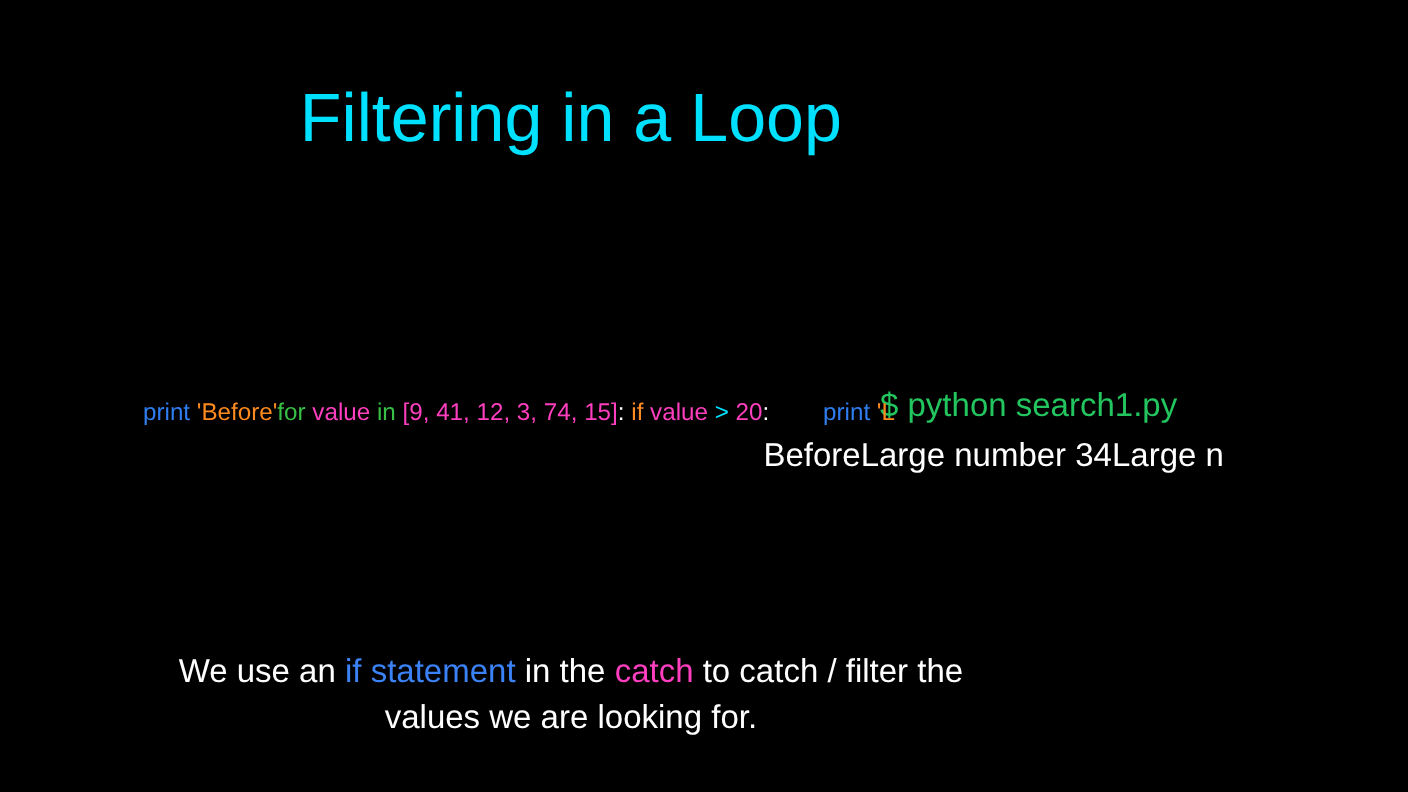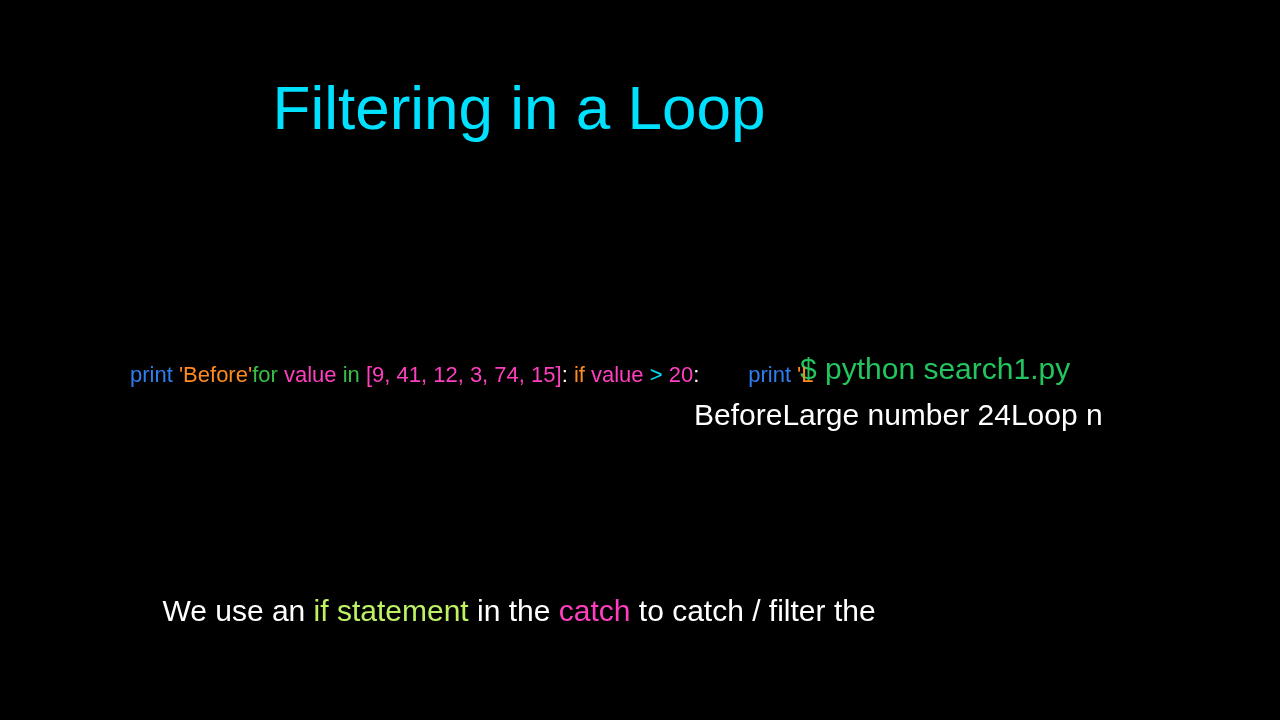--- a/index.html
+++ b/index.html
@@ -53,38 +53,39 @@
     .body-text {
       position: absolute;
       left: 0; right: 0;
       text-align: center;
       font-size: 30px;
       color: #fff;
       line-height: 1.4;
     }
     .body-text.line1 { top: 590px; }
     .body-text.line2 { top: 632px; }
-    .kw-if   { color: #bef264; }
+    .kw-if   { color: #3b82f6; }
     .kw-loop { color: #ff3fbf; }
     .last-print .c-blue { color: #2f7ef0; }
   </style>
 </head>
 <body>
 
 <div class="slide">
 
   <div class="title">Filtering in a Loop</div>
 
   <div class="terminal-cmd">$ python search1.py</div>
 
   <div class="code-area">
     <span class="c-blue">print</span><span class="c-orange"> 'Before'</span><span class="c-green">for </span><span class="c-magenta">value </span><span class="c-green">in </span><span class="c-magenta">[</span><span class="c-magenta">9, 41, 12, 3, 74, 15</span><span class="c-magenta">]</span><span class="c-white">: </span><span class="c-orange">    if </span><span class="c-magenta">value </span><span class="c-cyan">&gt; </span><span class="c-magenta">20</span><span class="c-white">:</span><span class="last-print">&nbsp;&nbsp;&nbsp;&nbsp;&nbsp;&nbsp;&nbsp;&nbsp;<span class="c-blue">print</span></span><span class="c-orange"> 'L</span>
   </div>
 
   <div class="terminal-out">
-    <span>Before</span><span>Large number 24</span><span>Loop n</span>
+    <span>Before</span><span>Large number 34</span><span>Large n</span>
   </div>
 
   <div class="body-text line1">
     <span>We use an </span><span class="kw-if">if statement</span><span> in the </span><span class="kw-loop">catch</span><span> to catch / filter the</span>
   </div>
+  <div class="body-text line2">values we are looking for.</div>
 
 </div>
 
 </body></html>

